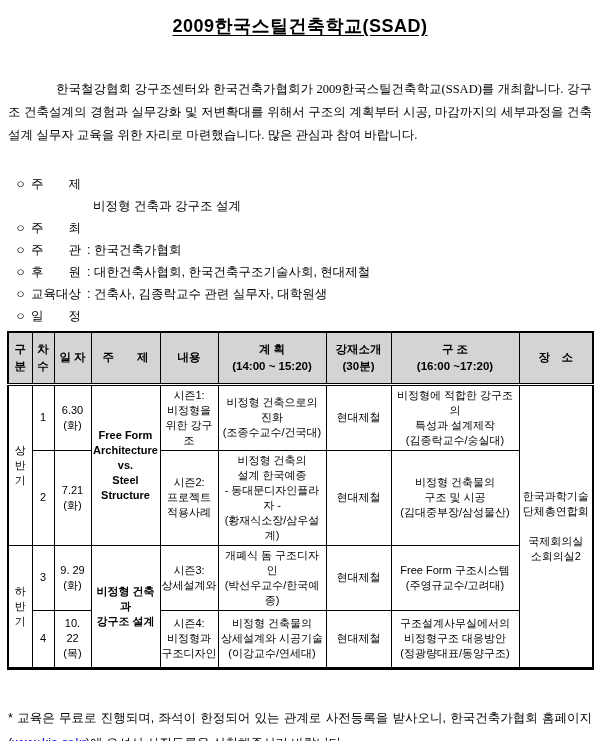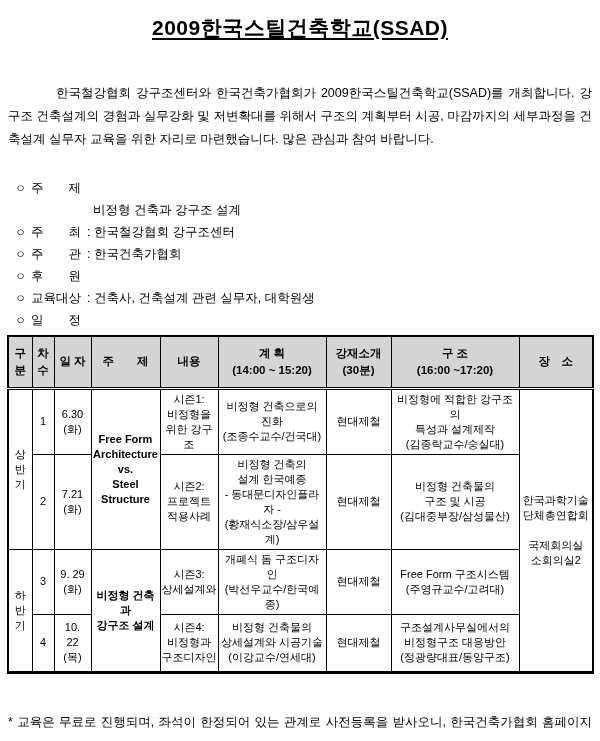--- a/index.html
+++ b/index.html
@@ -4,27 +4,27 @@
 <style>
   html,body { margin:0; padding:0; }
   body {
     width:600px; height:741px; background:#ffffff; color:#000;
     font-family:"Liberation Sans","DejaVu Sans",sans-serif;
     overflow:hidden;
   }
   .page { padding:14px 8px 0 8px; }
 
   .title {
-    margin:0; text-align:center; font-size:21px; font-weight:bold;
+    margin:0; text-align:center; font-size:18px; font-weight:bold;
     text-decoration:underline; text-underline-offset:3px; letter-spacing:0.5px;
   }
 
   .intro {
     margin:40px 0 0 0; font-size:12.5px; line-height:23px;
-    text-align:justify; text-indent:48px; word-break:break-all;
+    text-align:justify; text-indent:48px; word-break:break-all;font-family:Liberation Serif, serif;
   }
 
   .bullets { margin-top:26px; font-size:12.5px; line-height:22px; }
   .bullet { display:flex; }
   .marker { width:16px; padding-left:7px; font-size:11px; flex:0 0 auto; }
   .blabel { margin-right:6px; white-space:pre; flex:0 0 auto; }
   .bvalue { white-space:pre; }
   .sub-line { padding-left:85px; }
 
   table.schedule {
@@ -65,35 +65,35 @@
 
   <div class="bullets">
     <div class="bullet">
       <span class="marker">ㅇ</span>
       <span class="blabel">주　　제</span>
     </div>
     <div class="sub-line">비정형 건축과 강구조 설계</div>
     <div class="bullet">
       <span class="marker">ㅇ</span>
       <span class="blabel">주　　최</span>
-      <span class="bvalue">: 한국철강협회 강구조센터</span>
     </div>
     <div class="bullet">
       <span class="marker">ㅇ</span>
       <span class="blabel">주　　관</span>
       <span class="bvalue">: 한국건축가협회</span>
     </div>
     <div class="bullet">
       <span class="marker">ㅇ</span>
       <span class="blabel">후　　원</span>
+      <span class="bvalue">: 대한건축사협회, 한국건축구조기술사회, 현대제철</span>
     </div>
     <div class="bullet">
       <span class="marker">ㅇ</span>
       <span class="blabel">교육대상</span>
-      <span class="bvalue">: 건축사, 건축설계 관련 실무자, 대학원생</span>
+      <span class="bvalue">: 건축사, 김종락교수 관련 실무자, 대학원생</span>
     </div>
     <div class="bullet">
       <span class="marker">ㅇ</span>
       <span class="blabel">일　　정</span>
       <span class="bvalue"></span>
     </div>
   </div>
 
   <table class="schedule">
     <colgroup>

